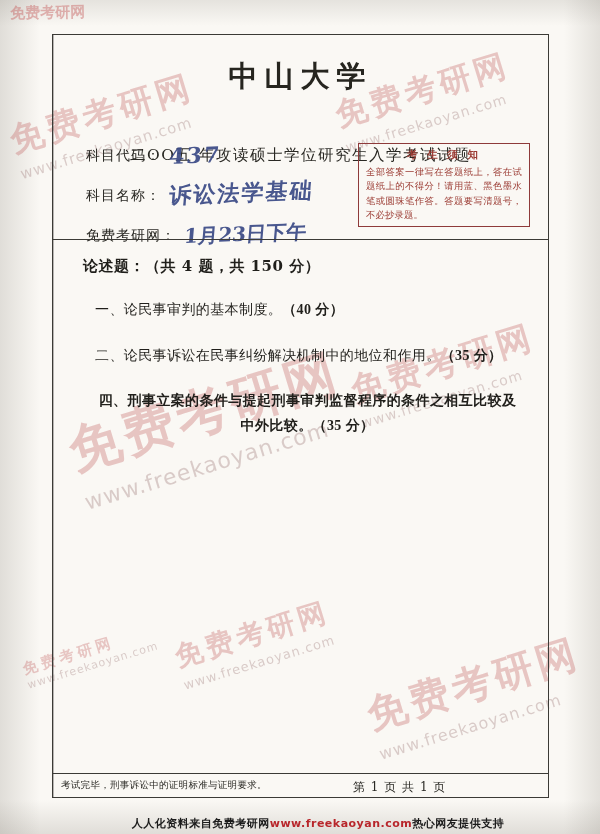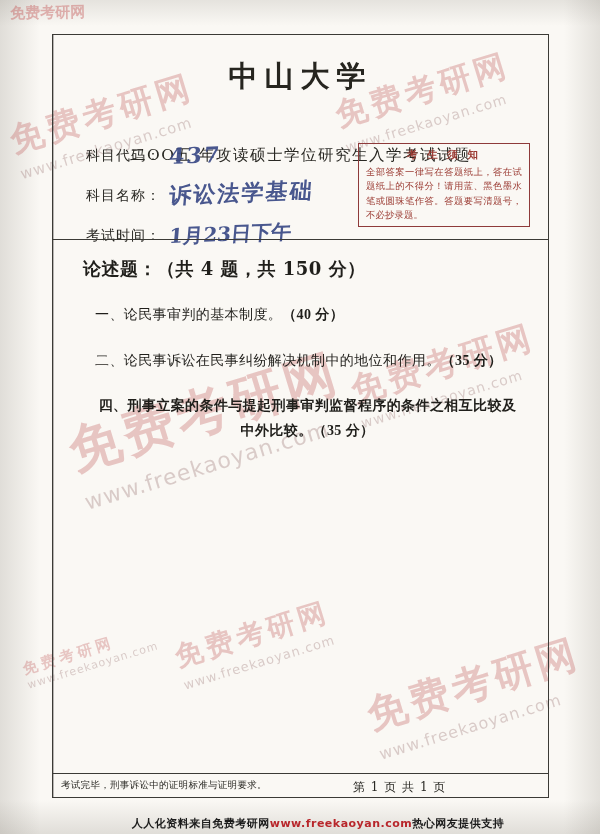--- a/index.html
+++ b/index.html
@@ -152,21 +152,21 @@
 
   
   #body {
     position: absolute;
     left: 30px;
     right: 28px;
     top: 222px;
   }
   .section-head {
     font-family: "DejaVu Serif", serif;
-    font-size: 18px;
+    font-size: 15px;
     font-weight: bold;
     color: #201f1b;
     letter-spacing: 0.5px;
     margin-bottom: 22px;
   }
   .question {
     font-family: Liberation Serif, serif;
     font-size: 14px;
     color: #201f1b;
     line-height: 1.75;
@@ -295,21 +295,21 @@
     <div class="fields">
       <div class="field-row">
         <span class="field-label">科目代码：</span>
         <span class="field-value big">437</span>
       </div>
       <div class="field-row">
         <span class="field-label">科目名称：</span>
         <span class="field-value big">诉讼法学基础</span>
       </div>
       <div class="field-row">
-        <span class="field-label">考试时间：</span>
+        <span class="field-label">免费考研网：</span>
         <span class="field-value">1月23日下午</span>
       </div>
     </div>
 
     <div id="notice">
       <div class="notice-title">考 生 须 知</div>
       <div class="notice-body">全部答案一律写在答题纸上，答在试题纸上的不得分！请用蓝、黑色墨水笔或圆珠笔作答。答题要写清题号，不必抄录题。</div>
     </div>
 
     <div id="header-rule"></div>

